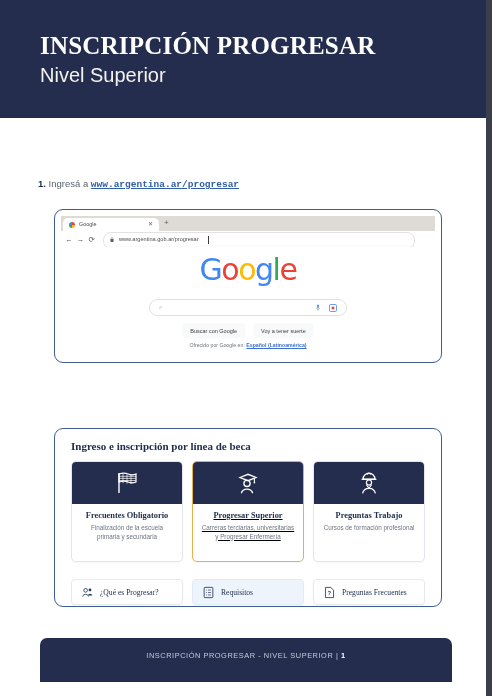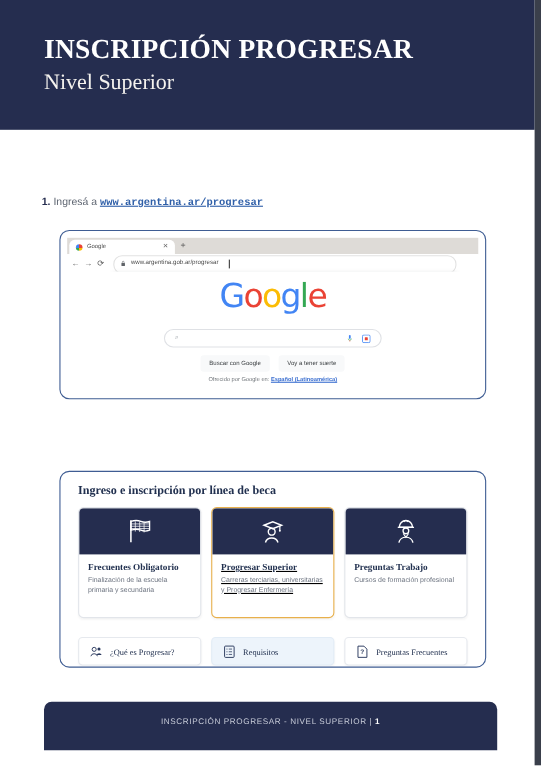--- a/index.html
+++ b/index.html
@@ -42,21 +42,21 @@
     font-family: "Liberation Serif", serif;
     font-weight: bold;
     font-size: 25px;
     letter-spacing: 0.2px;
     color: #ffffff;
     white-space: nowrap;
   }
   .header-subtitle {
     position: absolute;
     left: 40px; top: 64px;
-    font-family: Liberation Serif, serif;
+    font-family: Liberation Sans, sans-serif;
     font-weight: normal;
     font-size: 20px;
     color: #f4f2ee;
     white-space: nowrap;
   }
 
   
   .step-line {
     position: absolute;
     font-size: 9.5px;
@@ -302,20 +302,21 @@
 
   
   .panel {
     position: absolute;
     left: 54px; top: 428px;
     width: 386px; height: 177px;
     background: #ffffff;
     border: 1.3px solid #3f5d93;
     border-radius: 9px;
     overflow: hidden;
+    text-align: center;
   }
   .panel-title {
     position: absolute;
     left: 16px; top: 11px;
     font-family: "Liberation Serif", serif;
     font-weight: bold;
     font-size: 11px;
     color: #21304f;
     white-space: nowrap;
   }

